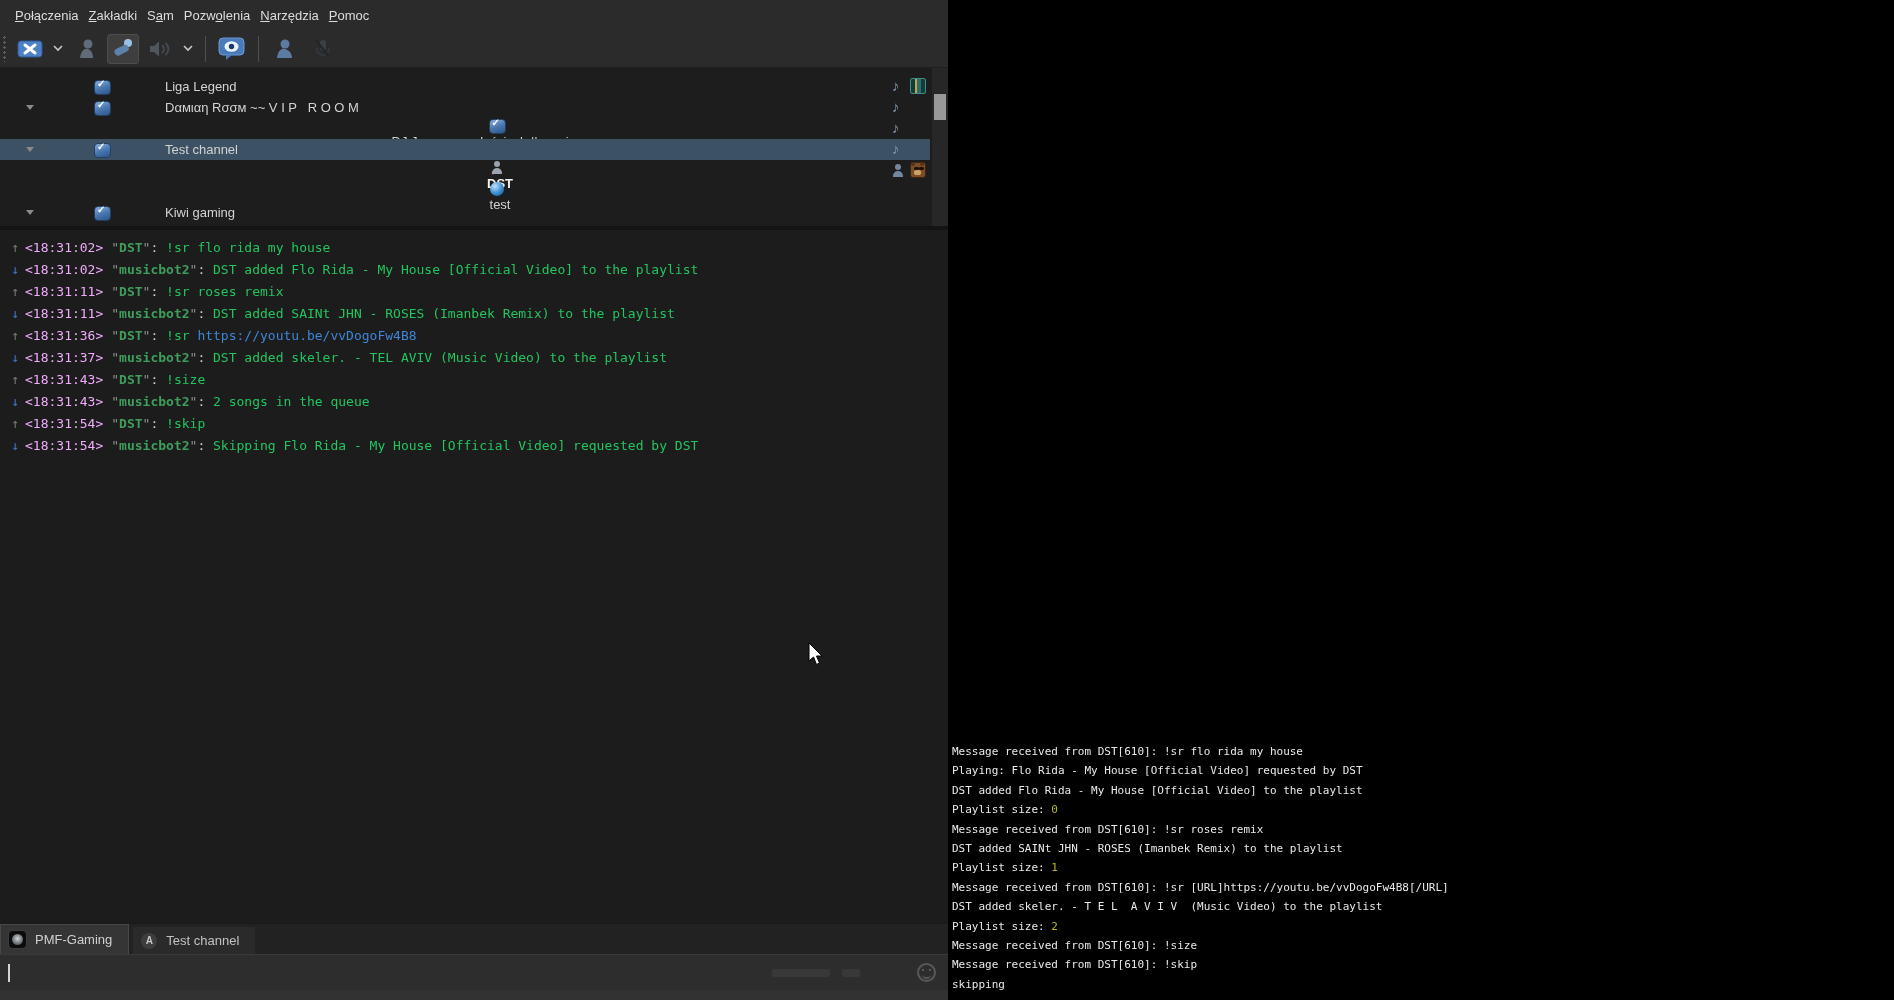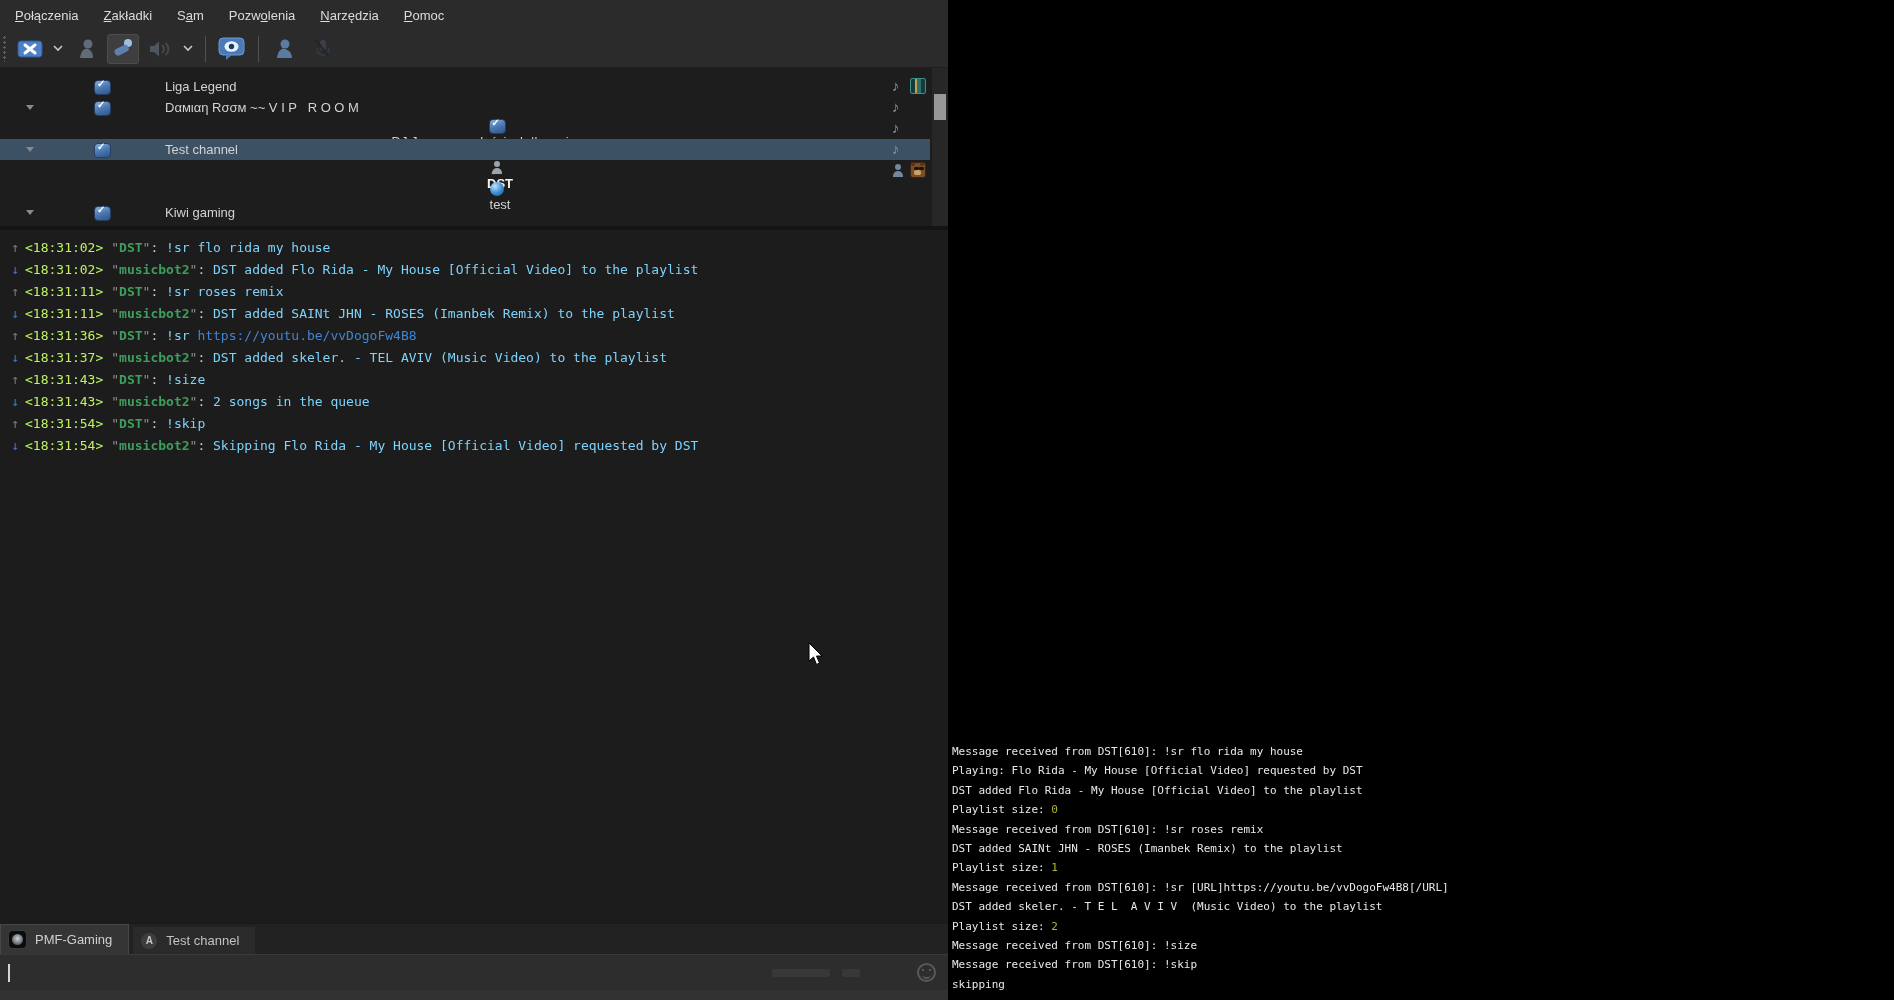--- a/index.html
+++ b/index.html
@@ -11,21 +11,21 @@
 
   
   .ts-window {
     position:absolute; left:0; top:0; width:948px; height:1000px;
     background:#2b2b2b; display:flex; flex-direction:column;
   }
 
   
   .menubar {
     height:30px; flex:0 0 30px; display:flex; align-items:center;
-    padding-left:10px; gap:15px; font-size:13px; color:#dcdcdc; background:#2b2b2b;
+    padding-left:10px; font-size:13px; color:#dcdcdc; background:#2b2b2b;
   }
   .menu-item { padding:3px 5px; white-space:pre; cursor:default; }
   .menu-item .key { text-decoration:underline; }
 
   
   .toolbar {
     height:38px; flex:0 0 38px; display:flex; align-items:center;
     padding-left:14px; gap:5px; background:#2b2b2b; border-bottom:1px solid #1e1e1e;
     position:relative;
   }
@@ -101,25 +101,25 @@
   
   .chat {
     flex:1 1 auto; background:#1c1c1c; padding:7px 0 0 10px;
     font-family:"DejaVu Sans Mono", monospace; font-size:13px; line-height:22px; color:#cfcfcf;
     position:relative; overflow:hidden;
   }
   .msg { white-space:pre; }
   .arrow { display:inline-block; width:11px; text-align:center; margin-right:4px; }
   .arrow.up { color:#7a7a7a; }
   .arrow.down { color:#4472c8; }
-  .time { color:#bef264; margin-right:8px; }
+  .time { color:#f0abfc; margin-right:8px; }
   .quote { color:#8f8f8f; }
   .mname { color:#3f9e5c; font-weight:bold; }
   .colon { color:#cfcfcf; }
-  .mtext { color:#7dd3fc; }
+  .mtext { color:#22c55e; }
   .mlink { color:#3f85d6; text-decoration:none; cursor:pointer; }
 
   
   .tabbar {
     flex:0 0 30px; background:#222222; display:flex; align-items:flex-end;
     border-top:1px solid #191919;
   }
   .tab { display:flex; align-items:center; gap:9px; padding:0 16px 0 8px; font-size:13px; color:#cfcfcf; cursor:default; }
   .tab.active { background:#353535; height:30px; border:1px solid #484848; border-bottom:none; }
   .tab.inactive { background:#2a2a2a; height:27px; color:#c2c2c2; margin-left:4px; }

